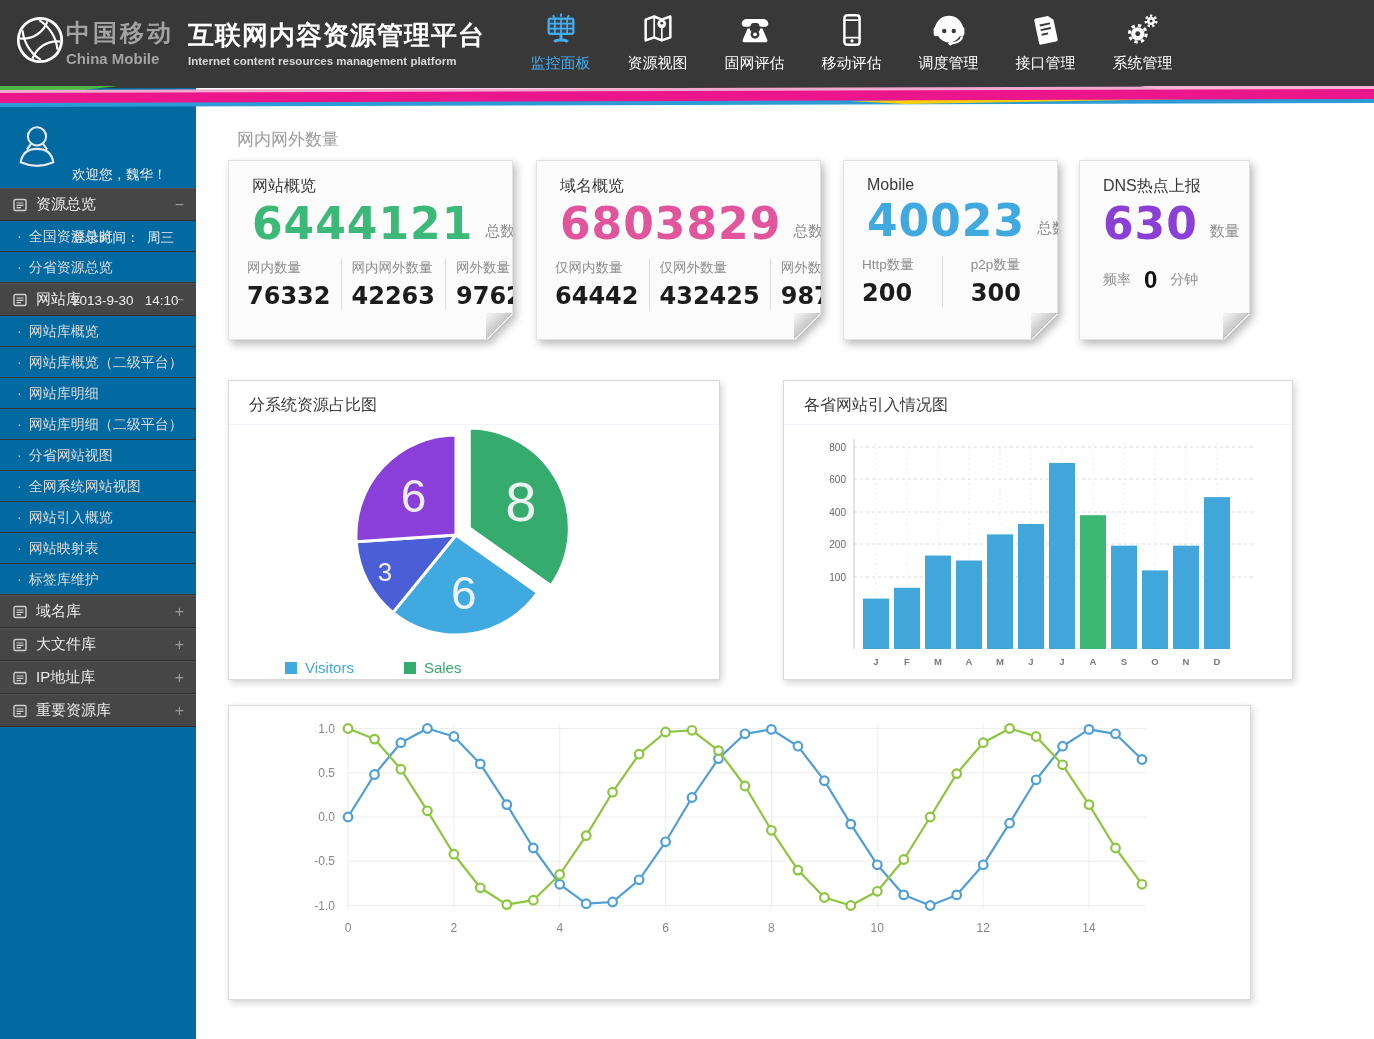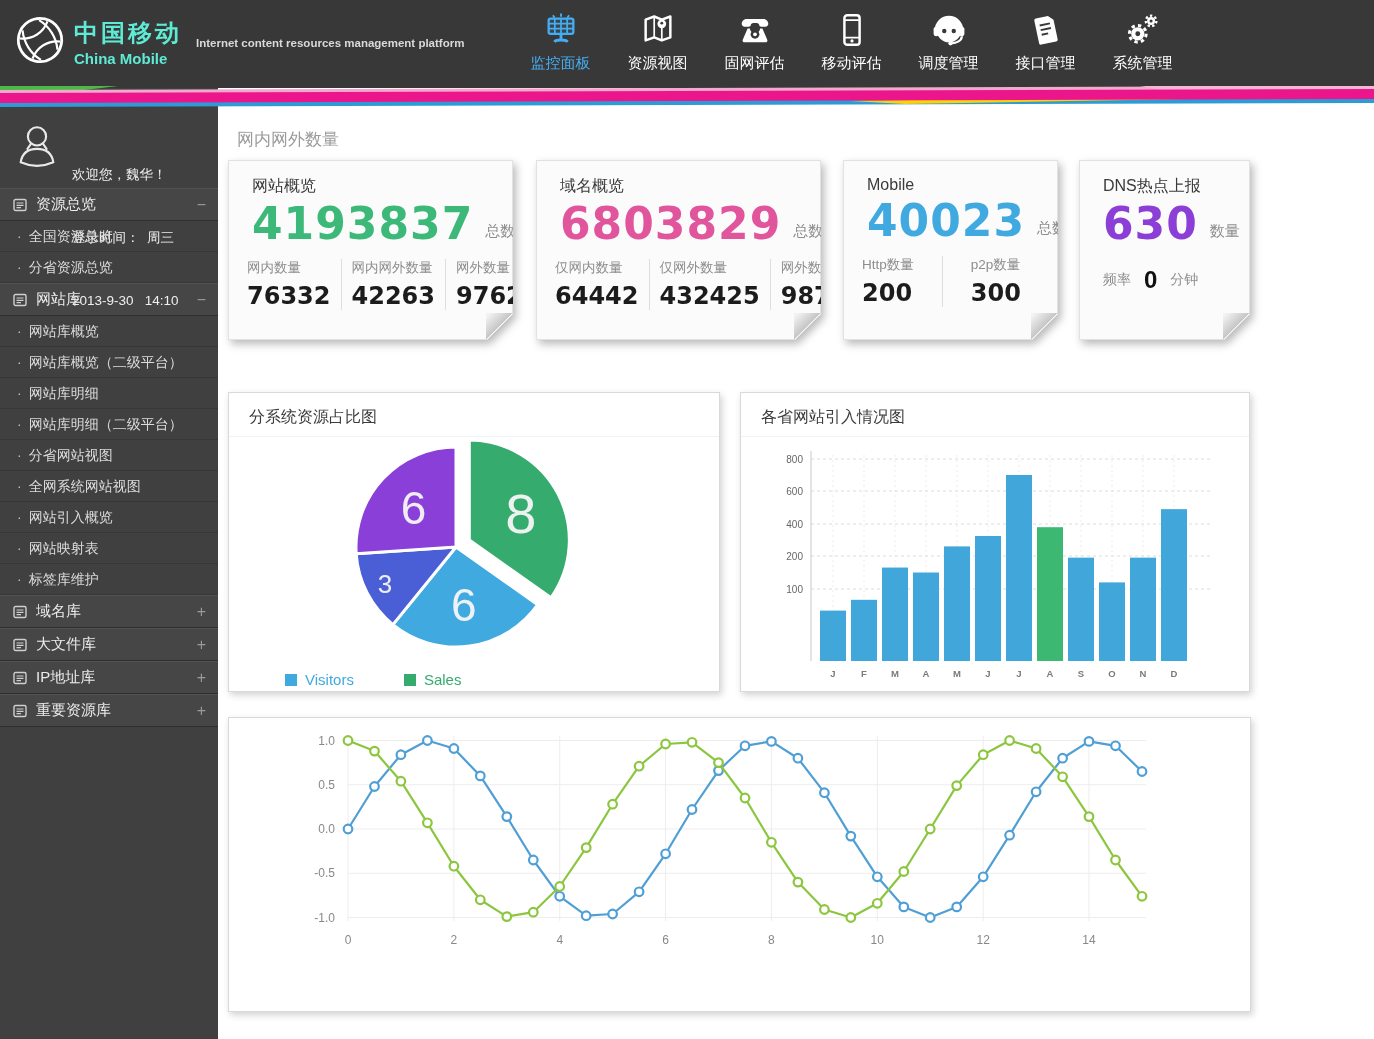--- a/index.html
+++ b/index.html
@@ -3,39 +3,39 @@
 <meta charset="utf-8">
 <style>
   * { box-sizing: border-box; margin: 0; padding: 0; }
   html,body { width:1374px; height:1039px; overflow:hidden; background:#fff;
     font-family:"Liberation Sans", sans-serif; }
   .app { position:relative; width:1374px; height:1039px; }
 
   
   .header { position:absolute; top:0; left:0; width:1374px; height:88px; background:#383838; }
   .brand { position:absolute; left:14px; top:14px; display:flex; align-items:center; }
-  .brand-txt { margin-left:8px; color:#5eead4; }
+  .brand-txt { color:#a3a3a3; }
   .brand-cn { font-size:24px; font-weight:bold; letter-spacing:3px; }
   .brand-en { font-size:15px; font-weight:bold; margin-top:1px; }
   .title-block { margin-left:14px; color:#fff; }
   .app-title { font-size:26px; font-weight:bold; letter-spacing:1px; }
   .app-subtitle { font-size:11.5px; font-weight:bold; color:#d9d9d9; margin-top:2px; }
 
   .topnav { position:absolute; left:512px; top:0; height:88px; display:flex; }
   .nav-item { width:97px; padding-top:10px; text-align:center; color:#fff; cursor:pointer; }
   .nav-item.active { color:#45aef2; }
   .nav-ico { display:block; height:42px; }
   .nav-ico svg { width:38px; height:40px; }
   .nav-label { display:block; font-size:15px; margin-top:2px; }
 
   
   .ribbon { position:absolute; top:86px; left:0; width:1374px; height:22px; z-index:6; pointer-events:none; }
 
   
-  .sidebar { position:absolute; top:88px; left:0; width:218px; bottom:0; background:#404040; z-index:2; }
+  .sidebar { position:absolute; top:88px; left:0; width:196px; bottom:0; background:#0369a1; z-index:2; }
   .user { display:flex; padding:34px 0 0 14px; height:100px; color:#eee; }
   .user-info { margin-left:12px; font-size:13.5px; line-height:21px; white-space:pre; }
   .menu-section { height:33px; display:flex; align-items:center; padding:0 12px 0 13px;
     background:#464646; border-top:1px solid #525252; border-bottom:1px solid #2f2f2f;
     color:#ebebeb; font-size:15px; cursor:pointer; }
   .menu-section .sec-ico { margin-right:9px; display:flex; }
   .menu-section .sec-label { flex:1; }
   .menu-section .sec-toggle { color:#9a9a9a; font-size:16px; }
   .menu-item { height:31px; line-height:31px; padding-left:17px; color:#dcdcdc; font-size:14px;
     border-bottom:1px solid #373737; cursor:pointer; }
@@ -66,21 +66,21 @@
   .stat:last-child { border-right:none; }
   .stat-label { font-size:13.5px; color:#8d8d8d; white-space:nowrap; }
   .stat-value { font-size:24px; font-weight:bold; color:#1c1c1c; margin-top:5px;
     font-family:"DejaVu Sans","Liberation Sans",sans-serif; }
   .w3 .stat { padding-right:28px; margin-right:28px; }
   .freq-row { display:flex; align-items:center; padding-left:23px; margin-top:20px; }
   .freq-label { font-size:14px; color:#8d8d8d; }
   .freq-value { font-size:24px; font-weight:bold; color:#111; margin:0 13px; }
 
   
-  .row2 { display:flex; margin:52px 0 0 24px; }
+  .row2 { display:flex; margin:40px 0 0 24px;gap:43px; }
   .panel { background:#fff; border:1px solid #d9d9d9; box-shadow:2px 3px 7px rgba(0,0,0,.18); }
   .panel h3 { font-size:16px; font-weight:normal; color:#3c3c3c; padding:14px 0 8px 20px;
     border-bottom:1px solid #f0f4f8; }
   .pie-panel { width:492px; height:300px; margin-right:20px; }
   .bar-panel { width:510px; height:300px; }
   .line-panel { width:1023px; height:295px; margin:25px 0 0 24px; }
   .pie-legend { display:flex; gap:50px; padding-left:56px; margin-top:2px; }
   .pie-legend .pl-item { display:flex; align-items:center; gap:8px; font-size:15px; cursor:pointer; }
   .pl-swatch { width:12px; height:12px; display:inline-block; }
   .line-head { display:flex; justify-content:space-between; align-items:center; padding-right:30px;
@@ -105,20 +105,21 @@
             <path d="M9 13c9 7 21 7 30 0M9 35c9-7 21-7 30 0" stroke-width="2"></path>
             <path d="M15 8c-5 10-5 22 0 32M33 8c5 10 5 22 0 32" stroke-width="2"></path>
           </g>
         </svg>
       </span>
       <span class="brand-txt">
         <div class="brand-cn">中国移动</div>
         <div class="brand-en">China Mobile</div>
       </span>
       <span class="title-block">
+        <div class="app-title">互联网内容资源管理平台</div>
         <div class="app-subtitle">Internet content resources management platform</div>
       </span>
     </div>
     <div class="topnav" id="topnav">
         <div class="nav-item active" style="color: rgb(69, 174, 242);">
           <span class="nav-ico"><svg viewBox="0 0 40 40" fill="none" stroke="currentColor">
               <path d="M20 2.5v3.5M11.5 4.5l1.8 2.6M28.5 4.5l-1.8 2.6" stroke-width="2"></path>
               <rect x="7" y="8" width="26" height="16" rx="2" stroke-width="2.4" fill="currentColor" fill-opacity="0.12"></rect>
               <path d="M13.5 8v16M20 8v16M26.5 8v16M7 13.3h26M7 18.6h26" stroke-width="1.8"></path>
               <path d="M20 24v5.5" stroke-width="3"></path>
@@ -291,21 +292,21 @@
 
   <div class="main">
     <div class="page-title">网内网外数量</div>
 
     <div class="cards">
 
       <div class="card w1">
         <div class="card-inner">
           <div class="card-title">网站概览</div>
           <div class="total-row">
-            <span class="card-total" id="total-0" style="color: rgb(60, 184, 120);">4193837</span>
+            <span class="card-total" id="total-0" style="color: rgb(60, 184, 120);">6444121</span>
             <span class="card-total-label">总数量</span>
           </div>
           <div class="card-stats">
             <div class="stat">
               <div class="stat-label">网内数量</div>
               <div class="stat-value">76332</div>
             </div>
             <div class="stat">
               <div class="stat-label">网内网外数量</div>
               <div class="stat-value">42263</div>

